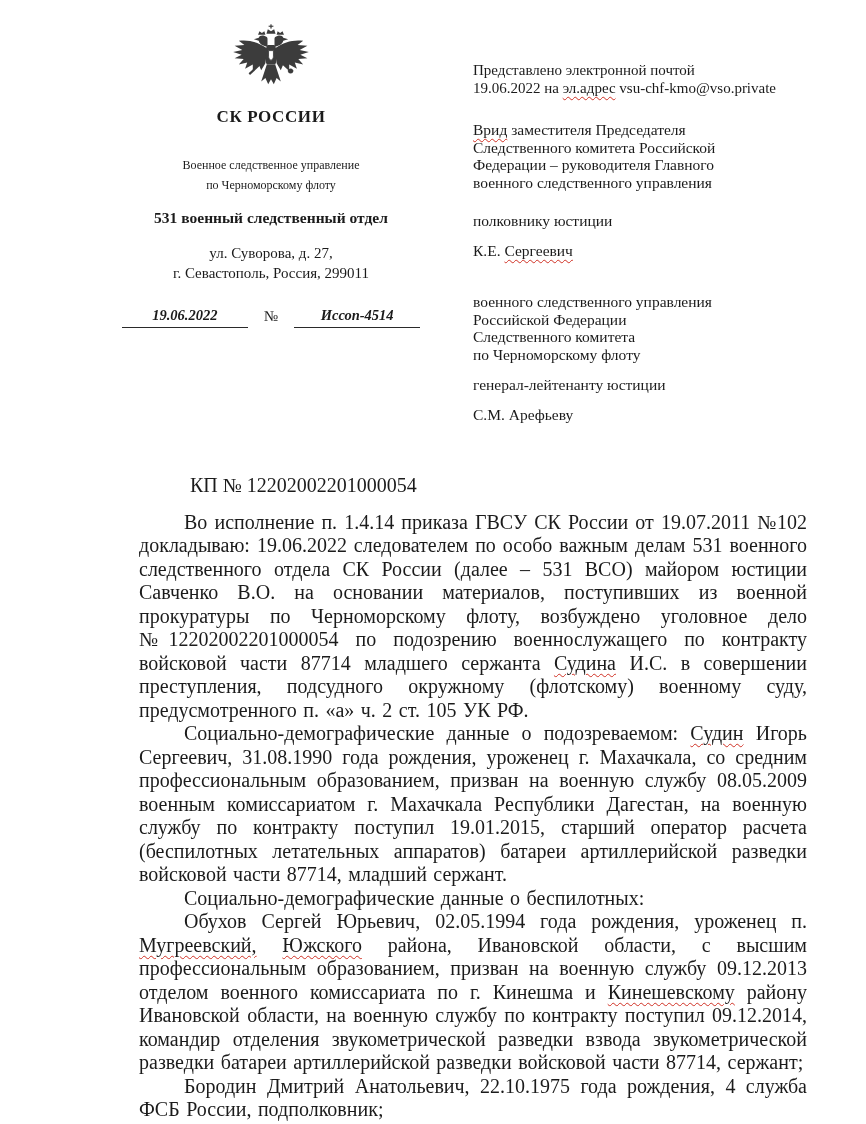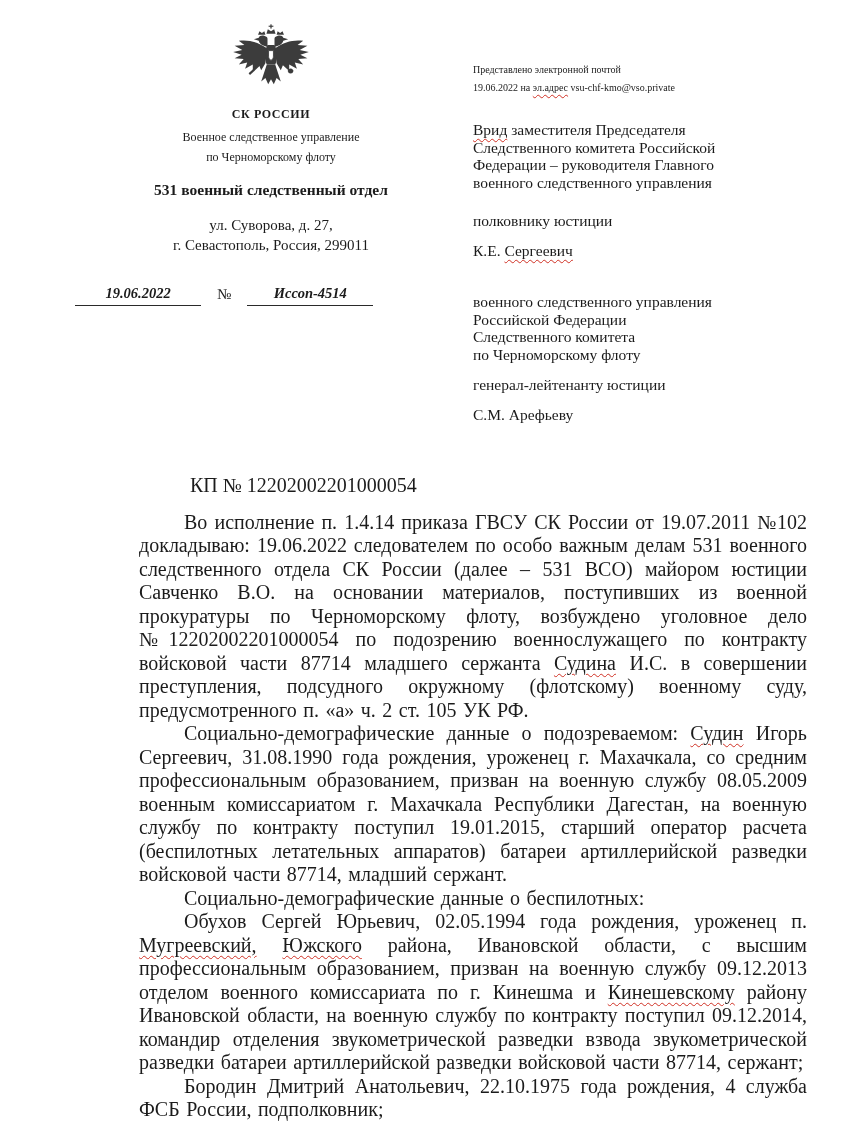--- a/index.html
+++ b/index.html
@@ -10,35 +10,35 @@
     font-family:"Liberation Serif", serif;
     color:#1b1b1b;
     overflow:hidden;
   }
   
   .letterhead{
     position:absolute;left:75px;top:24px;width:392px;
     text-align:center;
   }
   .emblem{display:block;margin:0 auto 13px auto;}
-  .org{font-weight:bold;font-size:12px;letter-spacing:.6px;margin:0 0 6px 0;}
+  .org{font-weight:bold;font-size:17px;letter-spacing:.6px;margin:0 0 29px 0;}
   .division{font-weight:normal;font-size:12px;line-height:19.5px;margin:0;}
   .department{font-weight:bold;font-size:15.5px;line-height:19px;margin:13px 0 16px 0;}
   .address{font-size:15px;line-height:19.5px;margin:17px 0 0 0;}
   .date-row{
-    margin-top:30px;
-    display:flex;justify-content:flex-start;align-items:flex-end;
+    margin-top:24px;
+    display:flex;justify-content:center;align-items:flex-end;
     font-size:14.5px;font-style:italic;font-weight:bold;
   }
   .blank{border-bottom:1.7px solid #2a2a2a;width:126px;padding-bottom:3px;}
   .no-label{font-style:normal;font-weight:normal;margin:0 16px;font-size:15px;padding-bottom:3px;}
   
   .delivery{
     position:absolute;left:473px;top:61px;width:360px;
-    font-size:10px;line-height:18px;
+    font-size:15px;line-height:18px;
   }
   .addressee-1{position:absolute;left:473px;top:121px;width:335px;font-size:15.5px;}
   .addressee-2{position:absolute;left:473px;top:293px;width:335px;font-size:15.5px;}
   .addressee-1 .line,.addressee-2 .line{line-height:17.6px;}
   .rank{margin-top:21px;line-height:17.6px;}
   .addressee-2 .rank{margin-top:13px;}
   .addr-name{margin-top:12px;line-height:17.6px;}
   
   .body{
     position:absolute;left:139px;top:474px;width:668px;

